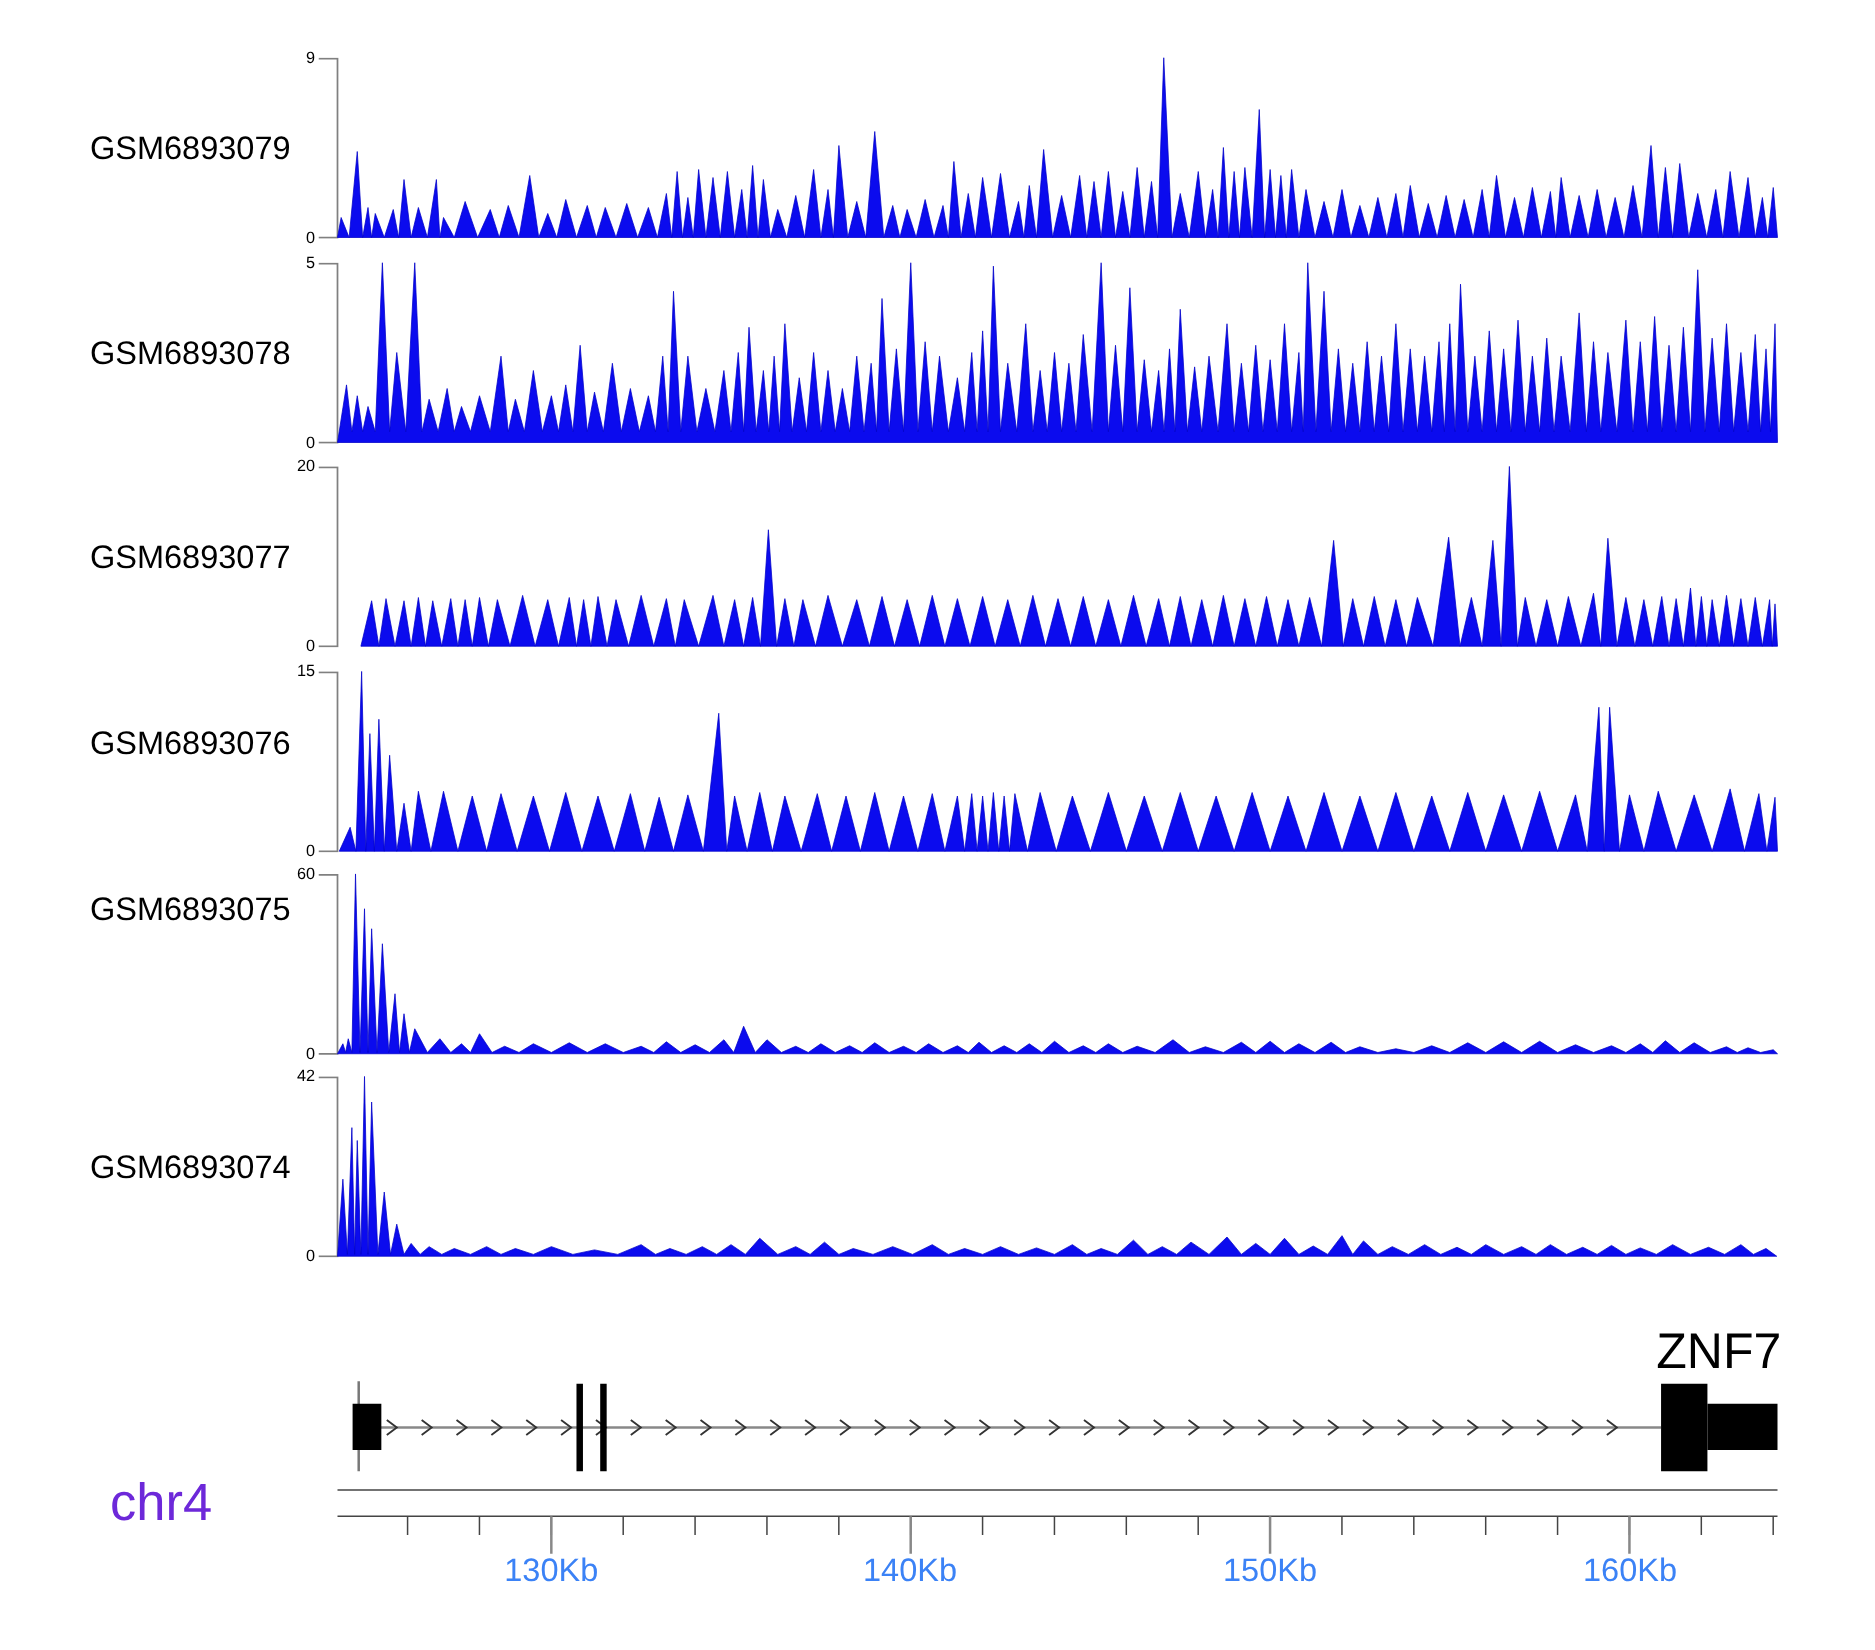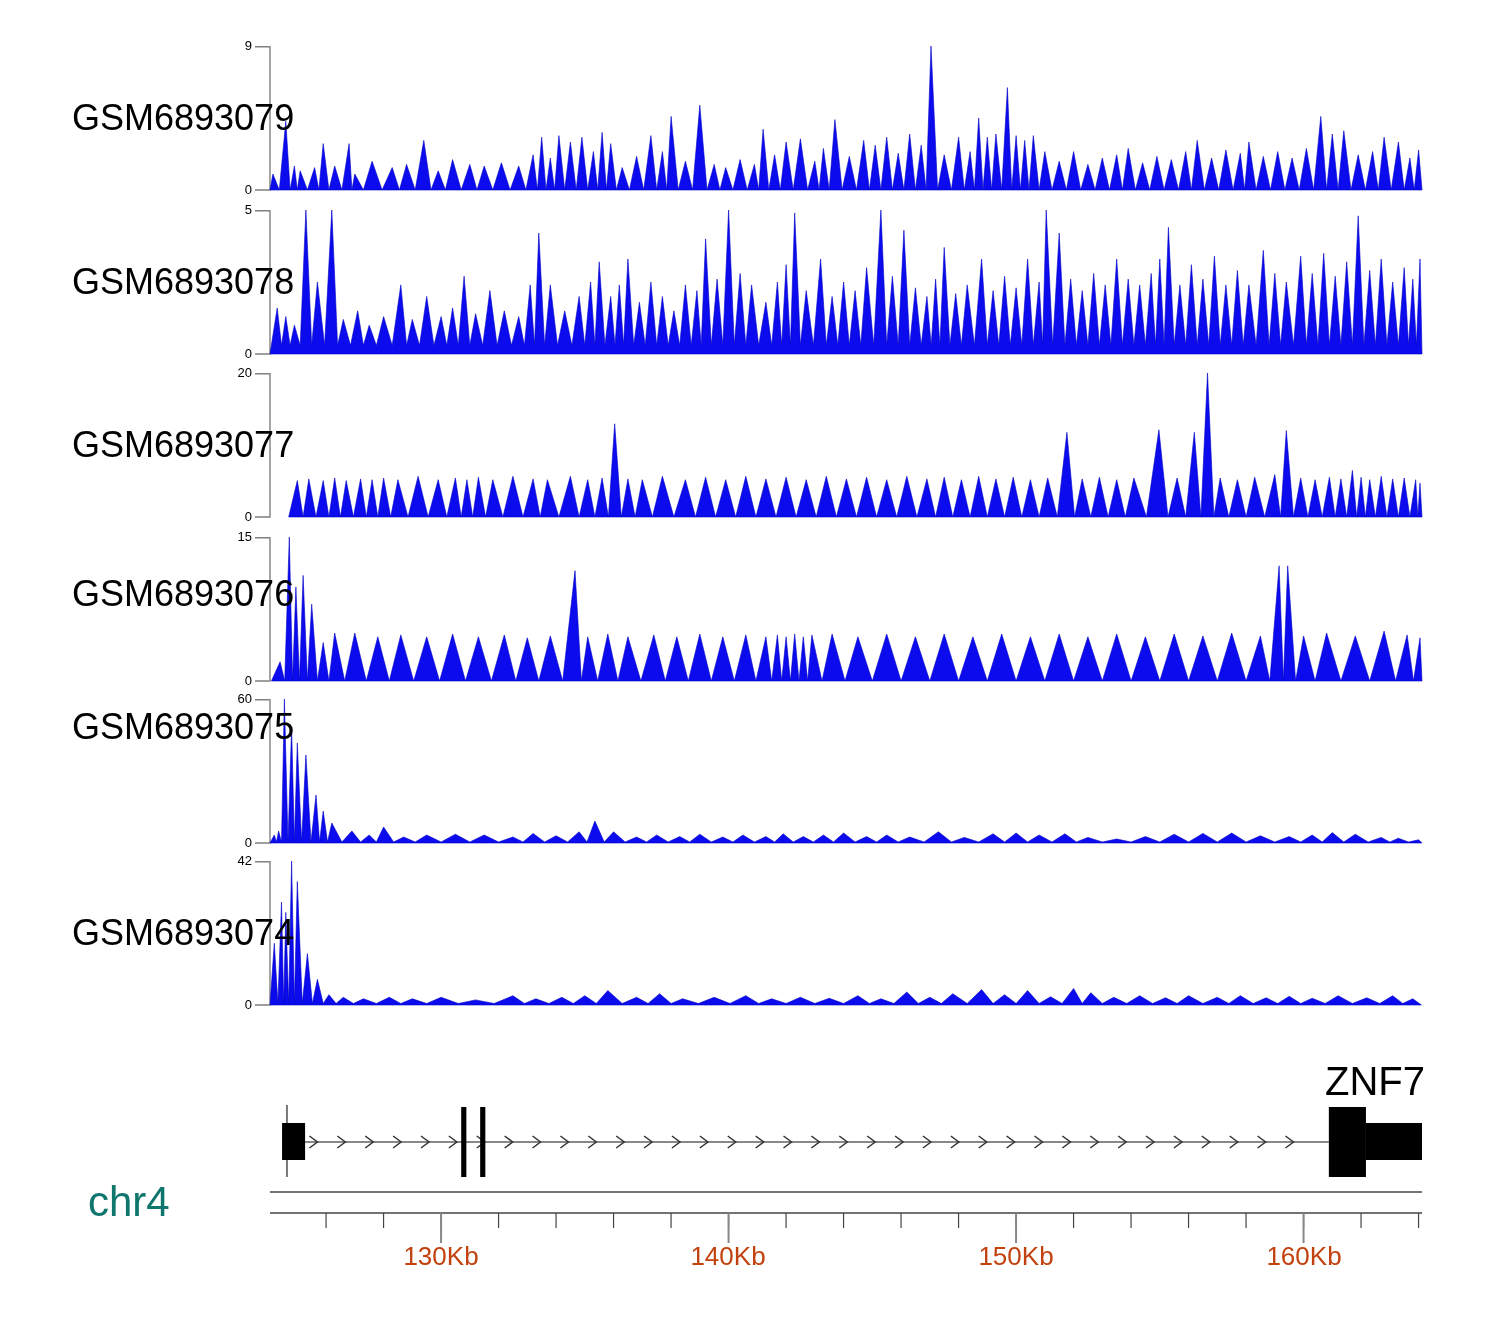--- a/index.html
+++ b/index.html
@@ -1,24 +1,24 @@
 <!DOCTYPE html>
 <html><head>
 <meta charset="utf-8">
 <style>
   html,body{margin:0;padding:0;background:#ffffff;}
   #figure{position:relative;width:1500px;height:1320px;background:#fff;overflow:hidden;
           font-family:"Liberation Sans", sans-serif;color:#000;}
-  .track-label{position:absolute;left:72px;width:190px;font-size:36px;line-height:28px;
+  .track-label{position:absolute;left:72px;width:190px;font-size:26px;line-height:28px;
                white-space:nowrap;color:#000;}
   .yval{position:absolute;left:170px;width:82px;text-align:right;font-size:13px;line-height:14px;color:#000;}
   .track-svg{position:absolute;left:0;top:0;}
   #overlay-svg{position:absolute;left:0;top:0;}
-  .ruler-label{position:absolute;width:120px;text-align:center;font-size:26px;line-height:28px;top:1242px;color:#c2410c;}
-  #chrom-label{position:absolute;left:88px;top:1180px;font-size:42px;line-height:44px;color:#0f766e;}
+  .ruler-label{position:absolute;width:120px;text-align:center;font-size:26px;line-height:28px;top:1242px;color:#3b82f6;}
+  #chrom-label{position:absolute;left:88px;top:1180px;font-size:42px;line-height:44px;color:#6d28d9;}
   #gene-name{position:absolute;left:1280px;width:145px;text-align:right;top:1062px;font-size:40px;line-height:38px;color:#000;}
 </style>
 </head>
 <body>
 
 <div id="figure">
 
   <svg id="overlay-svg" width="1500" height="1320" viewBox="0 0 1500 1320">
       <line x1="286.9623159470927" y1="1105" x2="286.9623159470927" y2="1177" stroke="#777" stroke-width="2"></line>
       <line x1="286.9623159470927" y1="1142" x2="1328.8510107312202" y2="1142" stroke="#888" stroke-width="2"></line>

